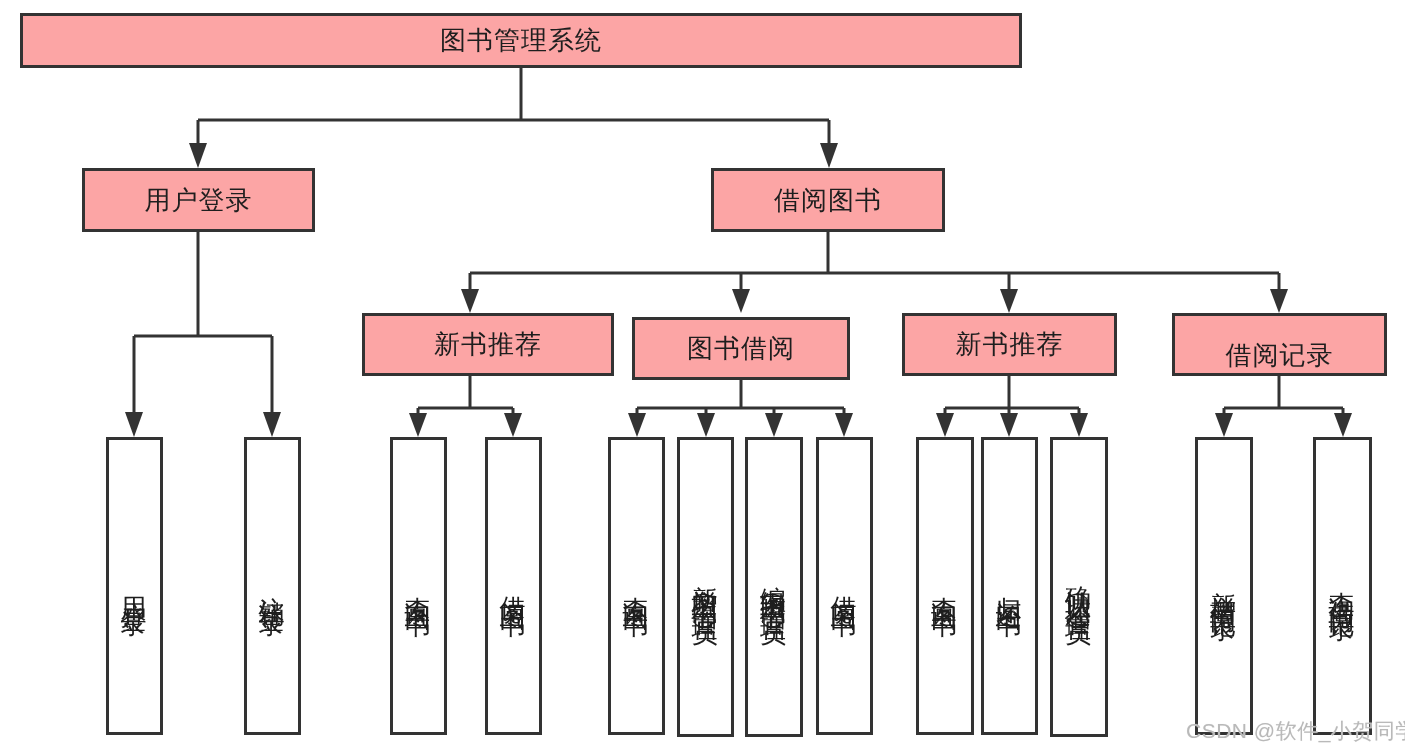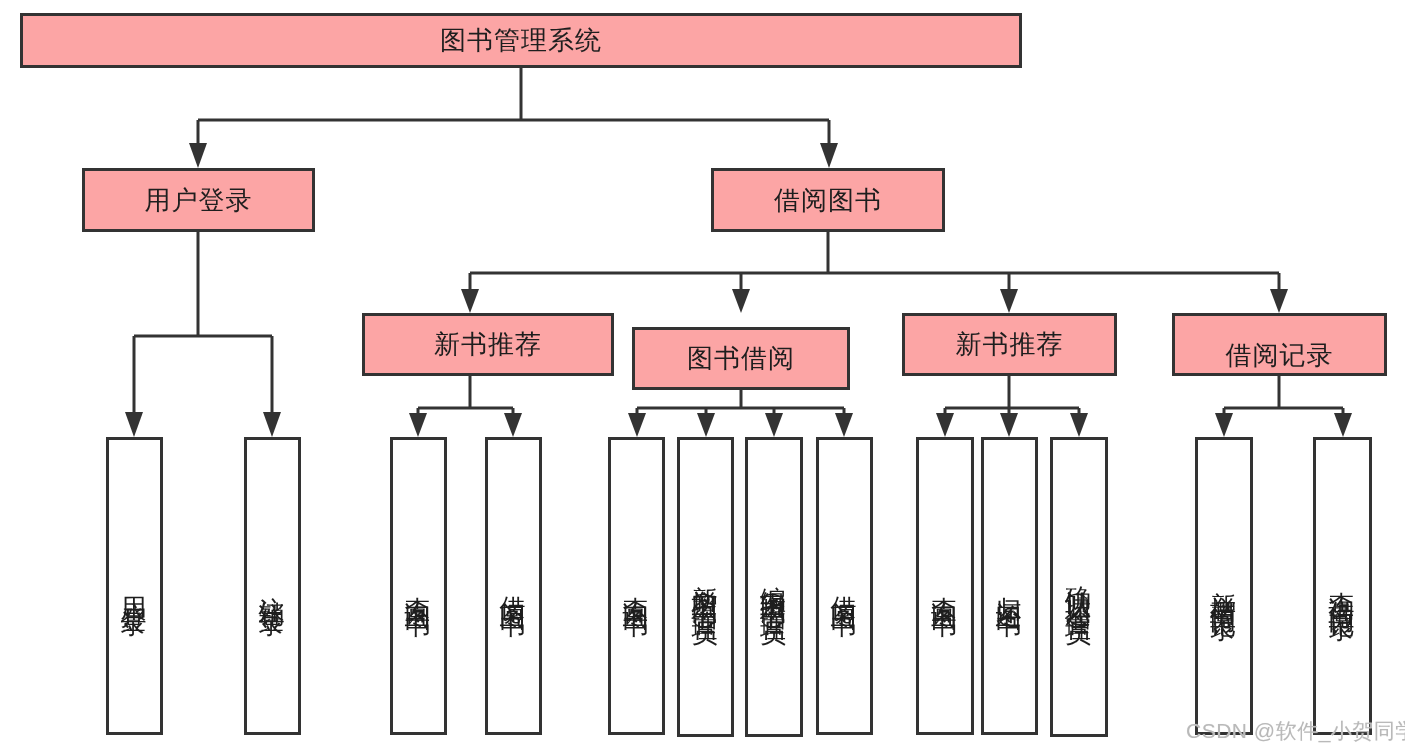--- a/index.html
+++ b/index.html
@@ -141,21 +141,21 @@
   <div class="node" style="left:82px; top:168px; width:233px; height:64px;">
     <span>用户登录</span>
   </div>
   <div class="node" style="left:711px; top:168px; width:234px; height:64px;">
     <span>借阅图书</span>
   </div>
 
   <div class="node" style="left:362px; top:313px; width:252px; height:63px;">
     <span>新书推荐</span>
   </div>
-  <div class="node" style="left:632px; top:327px; width:218px; height:63px;">
+  <div class="node" style="left:632px; top:317px; width:218px; height:63px;">
     <span>图书借阅</span>
   </div>
   <div class="node" style="left:902px; top:313px; width:215px; height:63px;">
     <span>新书推荐</span>
   </div>
   <div class="node" style="left:1172px; top:313px; width:215px; height:63px;align-items:flex-end;">
     <span>借阅记录</span>
   </div>
 
   <div class="leaf" style="left:106px; top:437px; width:57px; height:298px;">

